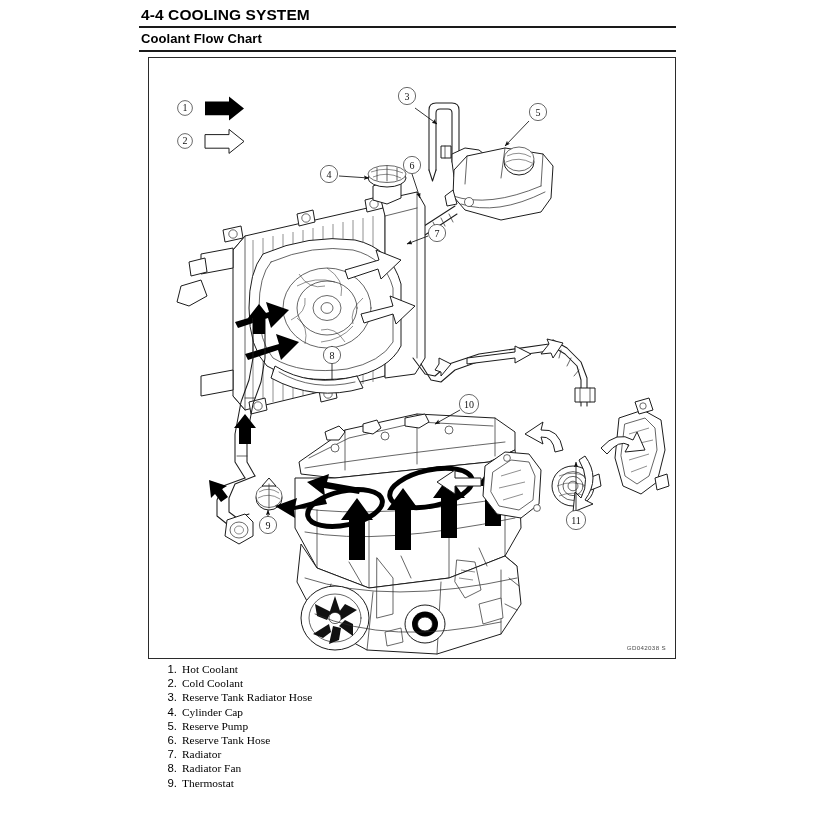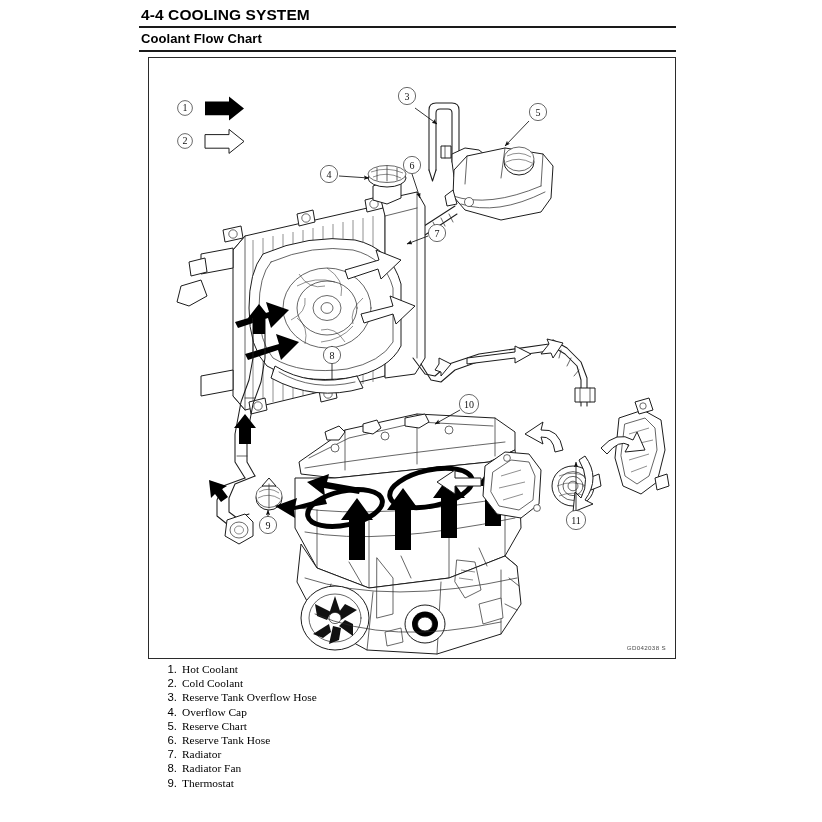--- a/index.html
+++ b/index.html
@@ -369,29 +369,29 @@
     <div class="legend-row">
       <span class="legend-num">1.</span>
       <span class="legend-label">Hot Coolant</span>
     </div>
     <div class="legend-row">
       <span class="legend-num">2.</span>
       <span class="legend-label">Cold Coolant</span>
     </div>
     <div class="legend-row">
       <span class="legend-num">3.</span>
-      <span class="legend-label">Reserve Tank Overflow Hose</span>
+      <span class="legend-label">Reserve Tank Radiator Hose</span>
     </div>
     <div class="legend-row">
       <span class="legend-num">4.</span>
-      <span class="legend-label">Overflow Cap</span>
+      <span class="legend-label">Cylinder Cap</span>
     </div>
     <div class="legend-row">
       <span class="legend-num">5.</span>
-      <span class="legend-label">Reserve Chart</span>
+      <span class="legend-label">Reserve Pump</span>
     </div>
     <div class="legend-row">
       <span class="legend-num">6.</span>
       <span class="legend-label">Reserve Tank Hose</span>
     </div>
     <div class="legend-row">
       <span class="legend-num">7.</span>
       <span class="legend-label">Radiator</span>
     </div>
     <div class="legend-row">

